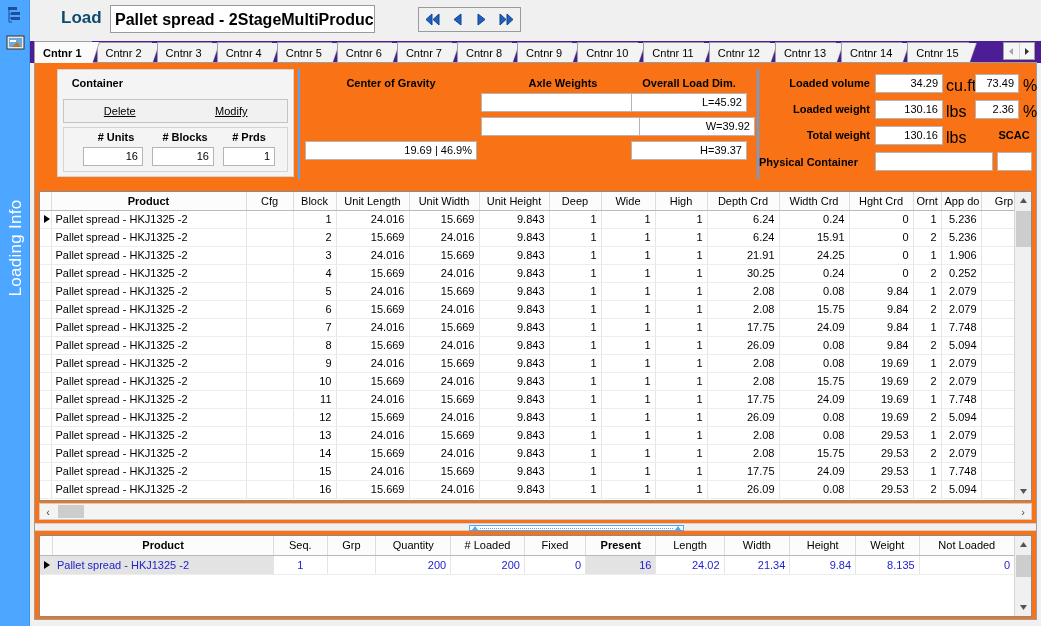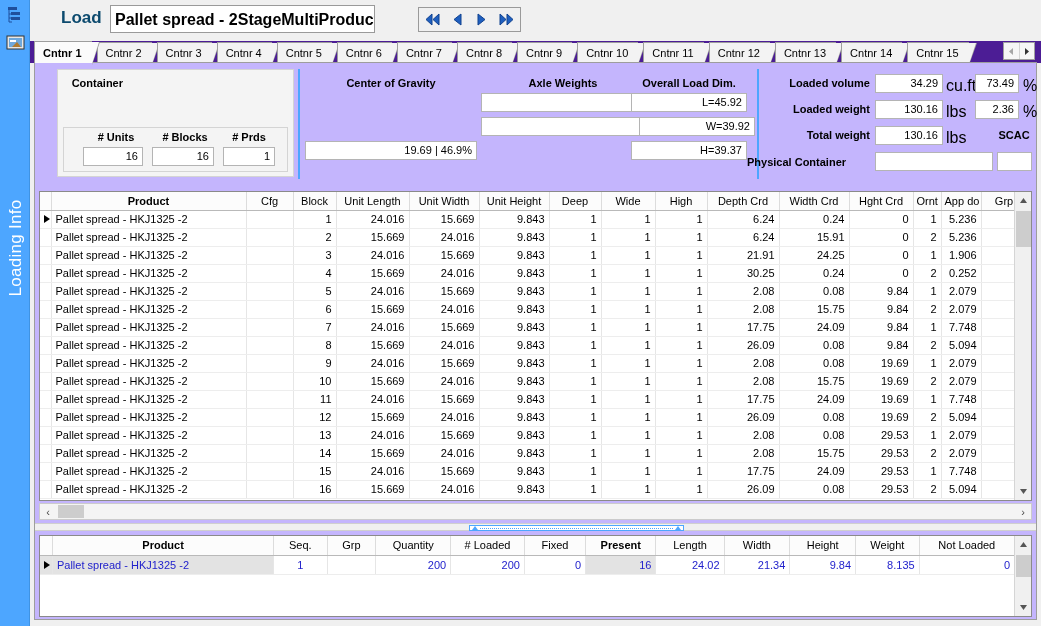--- a/index.html
+++ b/index.html
@@ -90,21 +90,21 @@
     position: absolute; right: 6px; top: 1px; width: 32px; height: 18px;
     border: 1px solid #a0a0a0; background: #f6f6f6;
     display: flex;
   }
   .tab-spin div { flex: 1; display: flex; align-items: center; justify-content: center; }
   .tab-spin div + div { border-left: 1px solid #d4d4d4; }
 
   
   .panel {
     position: absolute; left: 4px; top: 62px; width: 1003px; height: 558px;
-    background: #c4b5fd; border: 1px solid #9d9d9d;
+    background: #f97316; border: 1px solid #9d9d9d;
   }
 
   
   .summary { position: absolute; left: 0; top: 0; width: 1001px; height: 124px; }
 
   .grpbox { position: absolute; border: 1px solid #d4d4d4; background: #f4f4f4; }
 
   .lbl { position: absolute; font-weight: bold; font-size: 11px; color: #000; }
   .fld {
     position: absolute; background: #fff; border: 1px solid #b4b4b4;
@@ -281,20 +281,24 @@
       </div>
     </div>
 
     <div class="panel">
 
       <div class="summary">
 
         <div class="grpbox" style="left:22px; top:6px; width:237px; height:108px;"></div>
         <div class="lbl" style="left:28px; top:14px; width:60px; text-align:right;">Container</div>
 
+        <div class="btnrow" style="left:28px; top:36px; width:225px; height:24px;">
+          <div class="flatbtn"><u>Delete</u></div>
+          <div class="flatbtn"><u>Modify</u></div>
+        </div>
 
         <div class="grpbox" style="left:28px; top:64px; width:225px; height:45px;"></div>
         <div class="lbl" style="left:50px; top:68px; width:62px; text-align:center;"># Units</div>
         <div class="lbl" style="left:117px; top:68px; width:66px; text-align:center;"># Blocks</div>
         <div class="lbl" style="left:186px; top:68px; width:56px; text-align:center;"># Prds</div>
         <div class="fld" style="left:48px; top:84px; width:60px;">16</div>
         <div class="fld" style="left:117px; top:84px; width:62px;">16</div>
         <div class="fld" style="left:188px; top:84px; width:52px;">1</div>
 
         <div class="divider" style="left:263px; top:6px; height:110px;"></div>
@@ -323,21 +327,21 @@
         <div class="fld" style="left:840px; top:37px; width:68px;">130.16</div>
         <div class="unit" style="left:911px; top:40px;">lbs</div>
         <div class="fld" style="left:940px; top:37px; width:44px;">2.36</div>
         <div class="unit" style="left:988px; top:40px;">%</div>
 
         <div class="lbl" style="left:735px; top:66px; width:100px; text-align:right;">Total weight</div>
         <div class="fld" style="left:840px; top:63px; width:68px;">130.16</div>
         <div class="unit" style="left:911px; top:66px;">lbs</div>
 
         <div class="lbl" style="left:959px; top:66px; width:40px; text-align:center;">SCAC</div>
-        <div class="lbl" style="left:712px; top:93px; width:123px; text-align:left;">Physical Container</div>
+        <div class="lbl" style="left:712px; top:93px; width:123px; text-align:center;">Physical Container</div>
         <div class="fld l" style="left:840px; top:89px; width:118px;"></div>
         <div class="fld l" style="left:962px; top:89px; width:35px;"></div>
       </div>
 
       <div class="grid-wrap">
         <table class="grid">
           <colgroup>
             <col style="width:11px">
               <col style="width:195px">
               <col style="width:47px">

